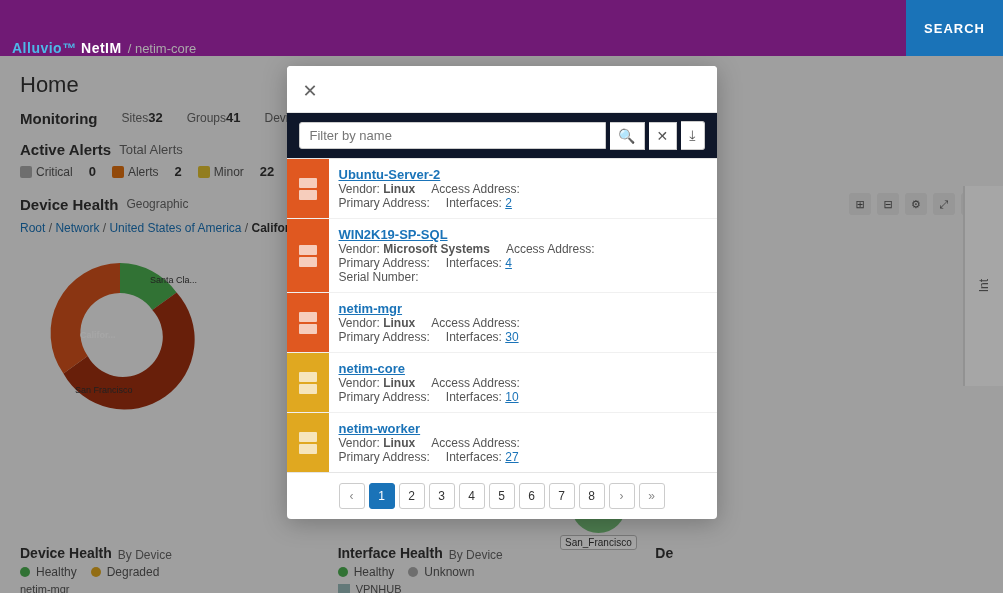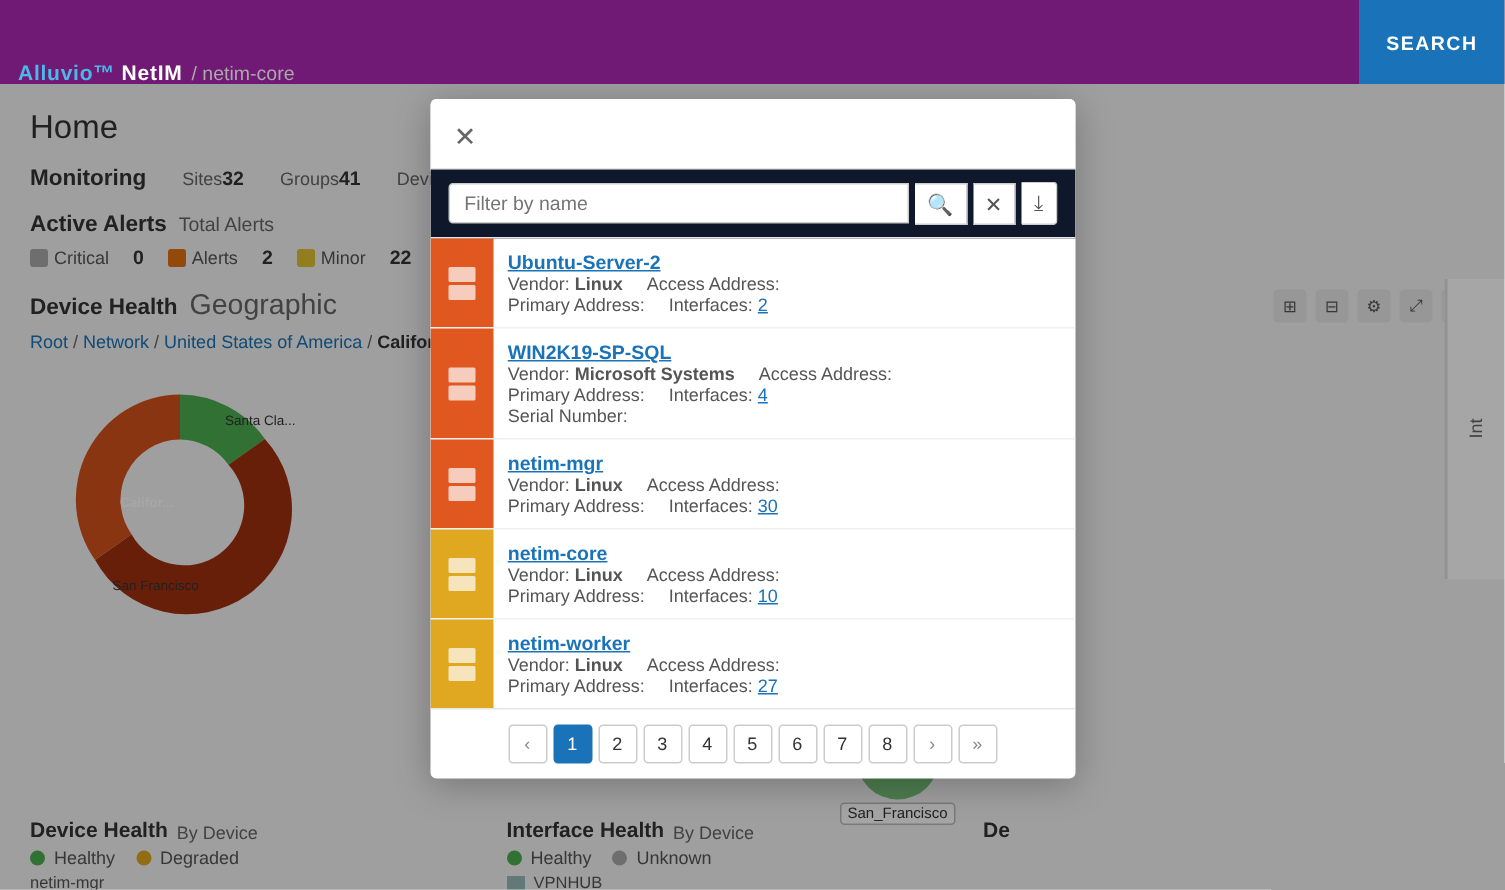--- a/index.html
+++ b/index.html
@@ -53,21 +53,21 @@
     .page-title {
       font-size: 22px;
       font-weight: normal;
       color: #333;
       margin-bottom: 12px;
     }
 
     
     .monitoring-bar {
       display: flex;
-      align-items: center;
+      align-items: flex-start;
       gap: 24px;
       margin-bottom: 14px;
       font-size: 13px;
     }
     .monitoring-label { font-size: 15px; color: #333; font-weight: bold; }
     .monitoring-item { display: flex; flex-direction: row; align-items: center; }
     .monitoring-item-label { color: #666; font-size: 12px; }
     .monitoring-item-value { color: #333; font-size: 13px; font-weight: bold; }
 
     
@@ -93,21 +93,21 @@
     .device-health-section {
       font-size: 13px;
     }
     .section-header {
       display: flex;
       align-items: center;
       gap: 8px;
       margin-bottom: 6px;
     }
     .section-title { font-size: 15px; color: #333; font-weight: bold; }
-    .section-subtitle { color: #666; font-size: 19px; }
+    .section-subtitle { color: #666; font-size: 12px; }
 
     
     .breadcrumb {
       font-size: 12px;
       color: #666;
       margin-bottom: 8px;
     }
     .breadcrumb span { color: #1a73b8; cursor: pointer; }
     .breadcrumb .current { color: #333; font-weight: bold; }
 

